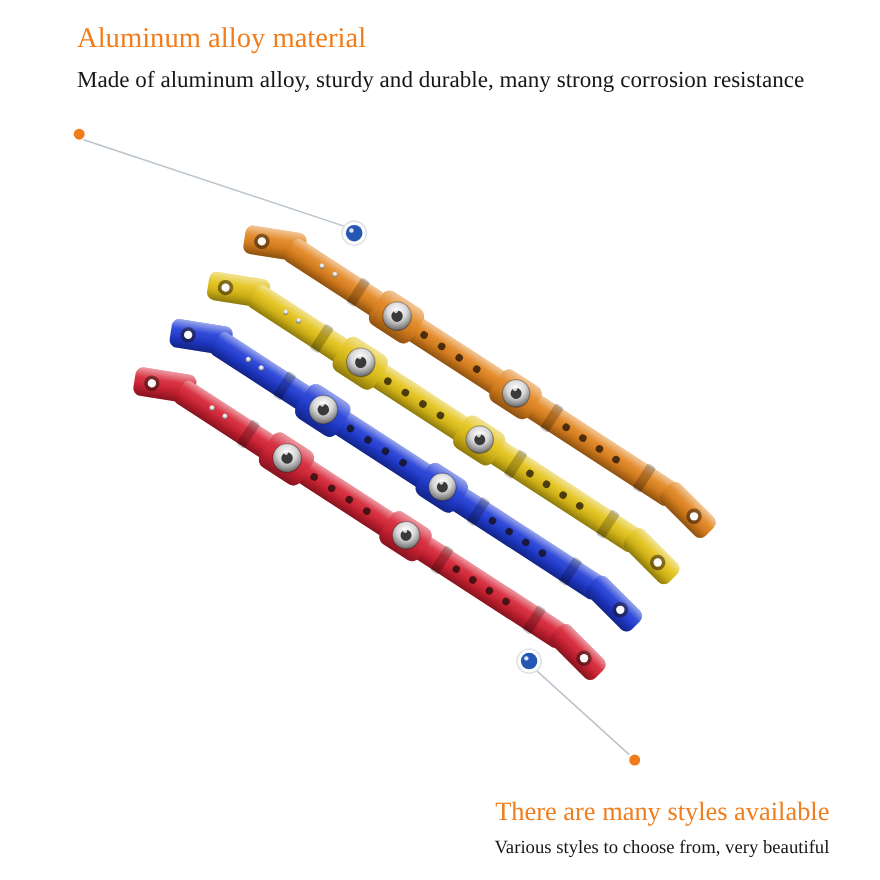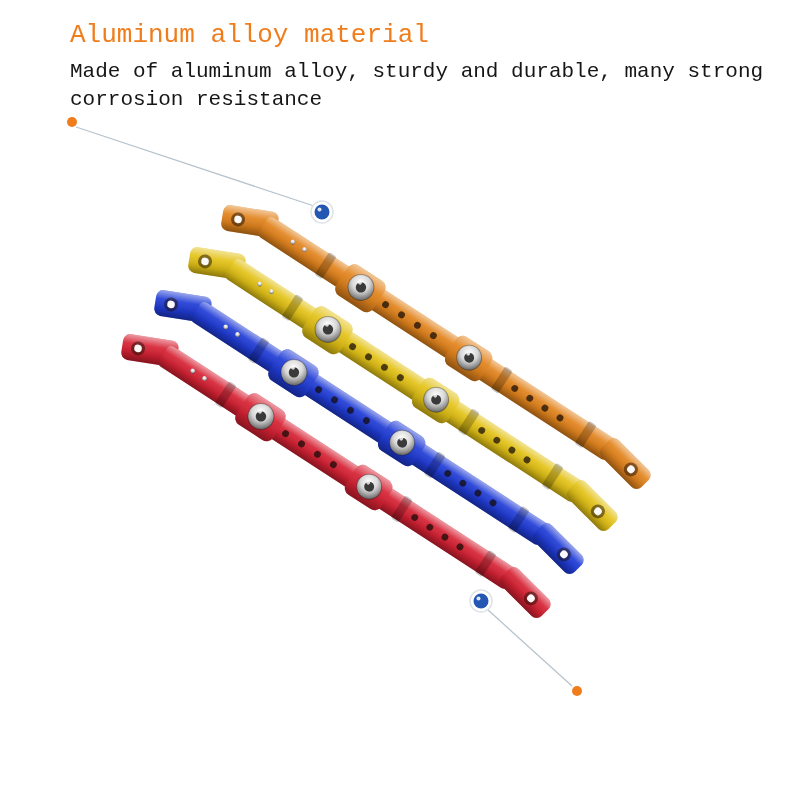--- a/index.html
+++ b/index.html
@@ -1,18 +1,18 @@
 <!DOCTYPE html>
 <html><head>
 <meta charset="utf-8">
 <style>
   html,body{margin:0;padding:0;background:#ffffff;}
   .stage{
     position:relative;width:800px;height:800px;background:#ffffff;overflow:hidden;
-    font-family:Liberation Mono, monospace;
+    font-family:Liberation Serif, serif;
   }
   svg.art{position:absolute;left:0;top:0;}
   .callout{position:absolute;z-index:2;}
   .callout h2{margin:0 0 8px 0;font-weight:400;}
   .callout p{margin:0;color:#161616;}
   .callout-top{left:70px;top:20px;width:712px;text-align:left;}
   .callout-top h2{font-size:26px;}
   .callout-top p{font-size:21px;line-height:1.35;}
   .callout-bottom{right:46px;bottom:20px;text-align:right;}
   .callout-bottom h2{font-size:24px;}
@@ -117,14 +117,18 @@
 
     <line class="callout-line" x1="487" y1="609" x2="572" y2="686" stroke-width="1.3" stroke="#b9c3cb"></line>
     <circle class="accent-dot" cx="577" cy="691" r="5" fill="#f07d1c"></circle>
     <g>
       <circle cx="481" cy="601" r="11" fill="#ffffff" stroke="#dde3e8" stroke-width="1.5"></circle>
       <circle class="marker-dot" cx="481" cy="601" r="7.5" fill="#2456b4"></circle>
       <circle cx="478.5" cy="598.5" r="2" fill="#ffffff" opacity="0.85"></circle>
     </g>
   </svg>
 
+  <div class="callout callout-bottom">
+    <h2 class="accent-text" style="color: rgb(240, 125, 28);">There are many styles available</h2>
+    <p>Various styles to choose from, very beautiful</p>
+  </div>
 
 </div>
 
 </body></html>

